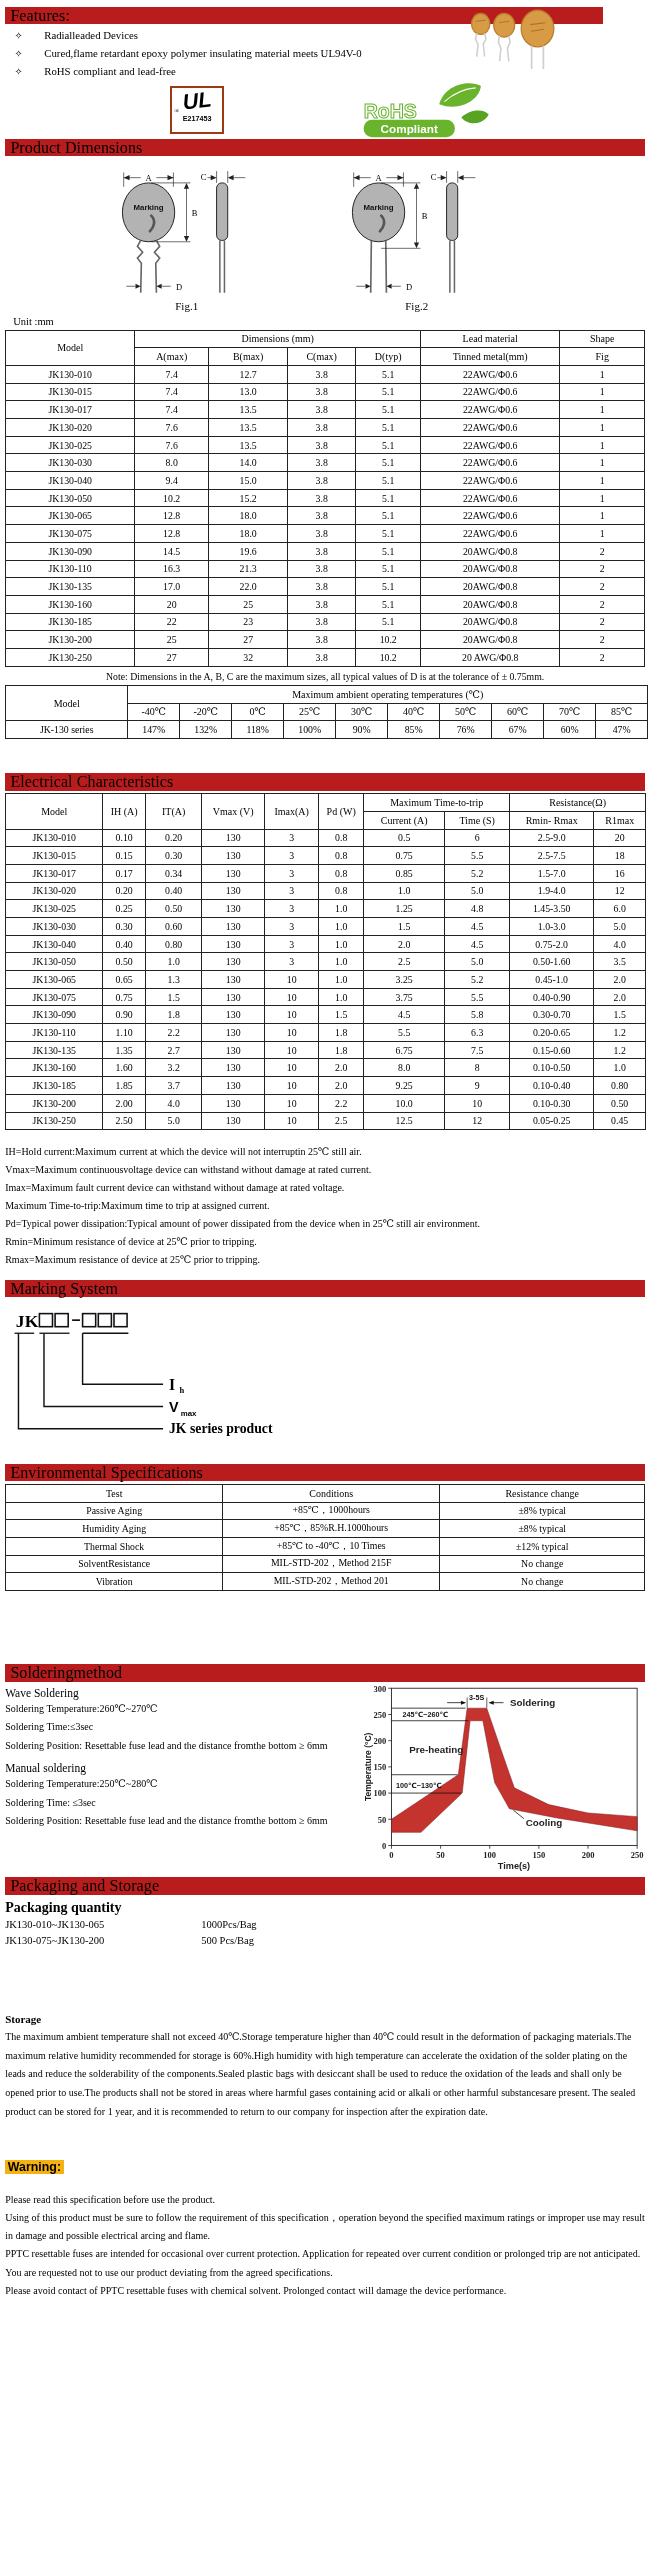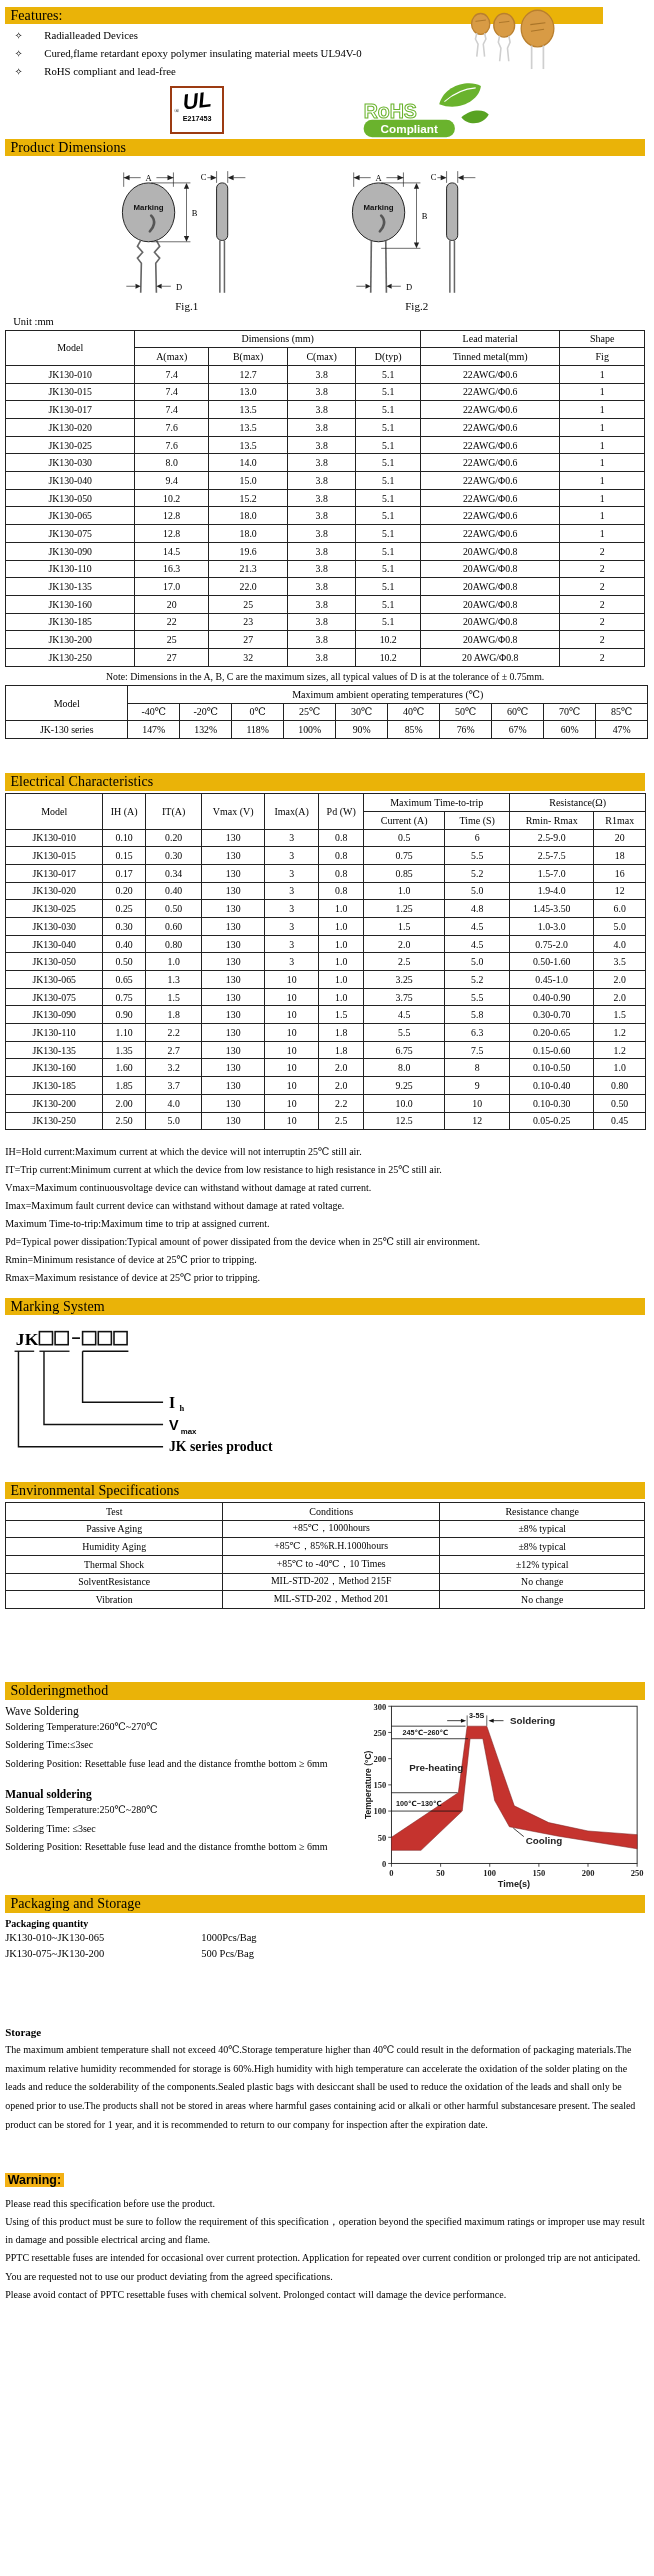--- a/index.html
+++ b/index.html
@@ -1,22 +1,22 @@
 <!DOCTYPE html>
 <html style="font-size:10.5px"><head>
 <meta charset="utf-8">
 <style>
   * { margin:0; padding:0; box-sizing:border-box; }
   html,body { background:#fff; }
   body { width:655px; min-height:2576px; color:#000;
          font-family:"Liberation Serif","DejaVu Serif",serif; font-size:9.8px; }
   .page { padding:6.5px 5.2px 26px 5.2px; position:relative; }
 
-  .bar { background:#eab308; height:17.7px; line-height:17.7px; padding-left:5.2px;
-         font-size:14px; letter-spacing:0.1px; width:640px; }
+  .bar { background:#b91c1c; height:17.7px; line-height:17.7px; padding-left:5.2px;
+         font-size:16px; letter-spacing:0.1px; width:640px; }
   .bar.features-bar { width:598px; }
 
   
   .features-wrap { position:relative; }
   .feat-list { margin-top:3.3px; }
   .feat-list .li { position:relative; padding-left:39px; line-height:17.7px; font-size:10.8px; }
   .feat-list .li .li-pre { position:absolute; left:9.2px; font-size:9.8px; }
   .logos { position:relative; height:58px; }
   .ul-box { position:absolute; left:165px; top:5.2px; width:54px; height:48px;
             border:2px solid #9c3b12; background:#fff; text-align:center; }
@@ -53,38 +53,38 @@
   .marking-bar { margin-top:10.5px; }
   .marking-svg { margin:9.2px 0 0 2.6px; display:block; }
 
   .env-bar { margin-top:26px; }
   .env-table { margin-top:27.5px; }
 
   .sold-bar { margin-top:73px; }
   .sold-flex { display:flex; }
   .sold-left { width:357px; }
   .sold-sub { font-size:11.5px; margin-top:5.2px; }
-  .sold-sub.manual { margin-top:15px;font-weight:bold; }
+  .sold-sub.manual { margin-top:7px; }
   .sold-lines { margin-top:1.3px; }
   .sold-lines .li { line-height:18.3px; font-size:10px; }
   .sold-chart { margin-top:1.3px; }
 
   .pack-bar { margin-top:3.9px; }
-  .pack-title { font-weight:bold; font-size:10px; margin-top:5.2px; }
+  .pack-title { font-weight:bold; font-size:14px; margin-top:5.2px; }
   table.plain { border-collapse:collapse; margin-top:1.3px; }
   table.plain td { border:none; text-align:left; font-size:10.5px; height:15.7px; padding:0; }
   table.plain td:first-child { width:196px; }
   table.plain td:last-child  { width:144px; }
 
   .store-title { font-weight:bold; font-size:11px; margin-top:65px; }
   .store-body { width:645px; line-height:18.7px; font-size:10px; margin-top:2.6px; }
 
   .warn-title { display:inline-block; background:#f3b114; font-family:"Liberation Sans",sans-serif;
                 font-weight:bold; font-size:12.4px; padding:0 2.6px; margin-top:38px; }
-  .warn-lines { margin-top:8px; }
+  .warn-lines { margin-top:17px; }
   .warn-lines .li { line-height:18.3px; font-size:10px; }
 
   svg text { font-family:"Liberation Serif","DejaVu Serif",serif; }
   svg text.sans { font-family:"Liberation Sans","DejaVu Sans",sans-serif; }
 </style>
 </head>
 <body>
 
 <div class="page">
 
@@ -673,21 +673,20 @@
           <td>2.5</td>
           <td>12.5</td>
           <td>12</td>
           <td>0.05-0.25</td>
           <td>0.45</td>
         </tr>
       </tbody>
   </table>
   <div class="elec-notes">
       <div class="li">IH=Hold current:Maximum current at which the device will not interruptin 25℃ still air.</div>
-      <div class="li">IT=Trip current:Minimum current at which the device from low resistance to high resistance in 25℃ still air.</div>
       <div class="li">Vmax=Maximum continuousvoltage device can withstand without damage at rated current.</div>
       <div class="li">Imax=Maximum fault current device can withstand without damage at rated voltage.</div>
       <div class="li">Maximum Time-to-trip:Maximum time to trip at assigned current.</div>
       <div class="li">Pd=Typical power dissipation:Typical amount of power dissipated from the device when in 25℃ still air environment.</div>
       <div class="li">Rmin=Minimum resistance of device at 25℃ prior to tripping.</div>
       <div class="li">Rmax=Maximum resistance of device at 25℃ prior to tripping.</div>
     </div>
 
   <div class="bar marking-bar">Marking System</div>
   <svg class="marking-svg" width="458" height="131" viewBox="0 0 700 200" style="font-size:15px">

